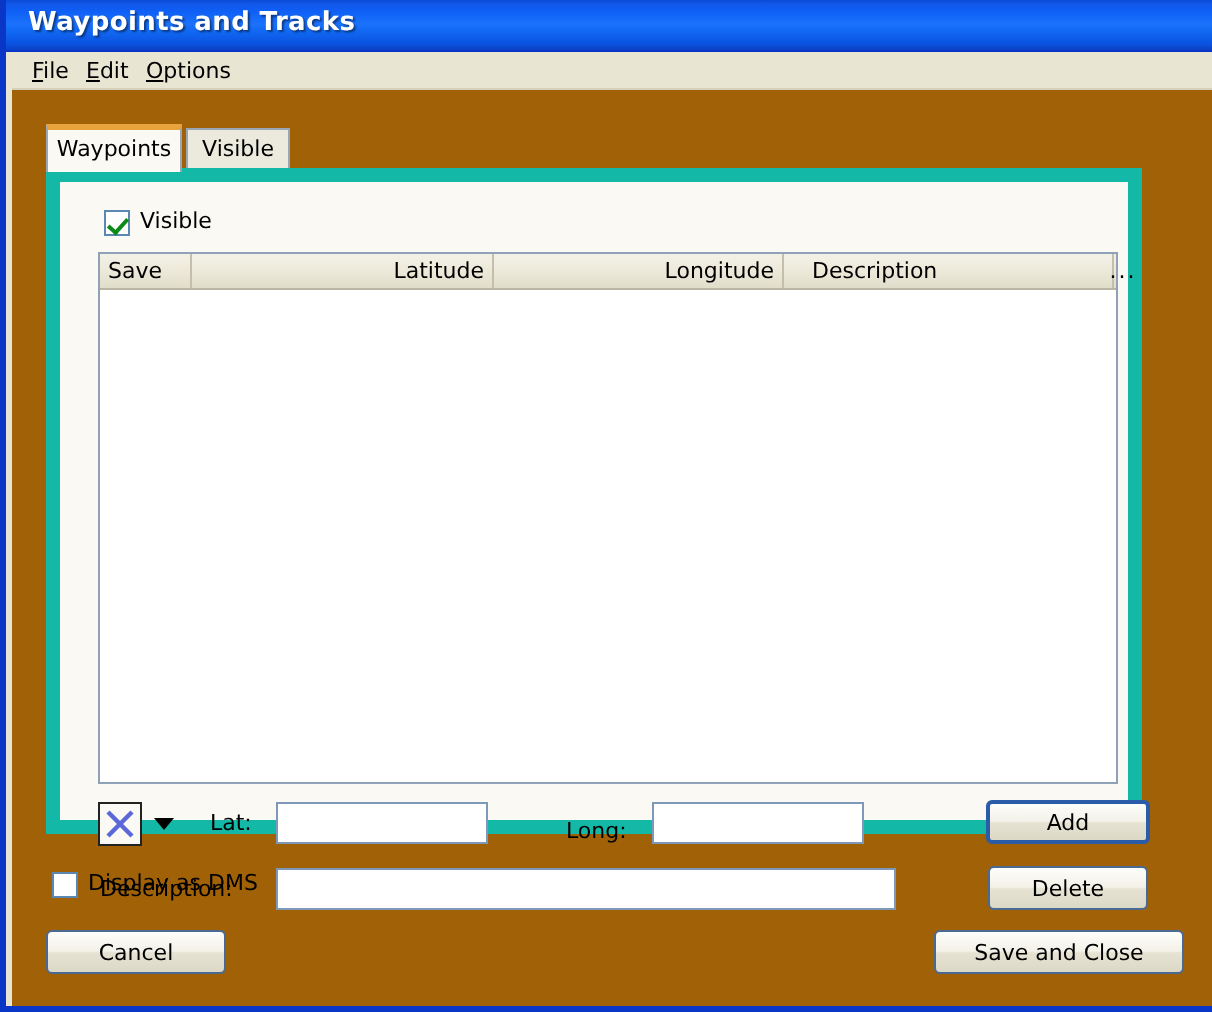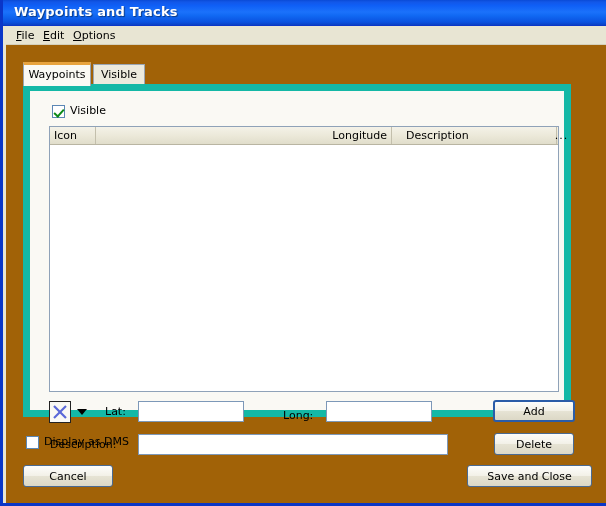--- a/index.html
+++ b/index.html
@@ -317,21 +317,22 @@
 
     <div class="tabpanel">
 
       <div class="chk-row">
         <div class="chkbox checked"></div>
         <div class="chk-label">Visible</div>
       </div>
 
       <div class="listbox">
         <div class="grid-header">
-          <div class="gh" style="left:0;width:46px;">Icon</div>
+          <div class="gh" style="left:0;width:46px;">Save</div>
+          <div class="gh ralign" style="left:46px;width:151px;">Latitude</div>
           <div class="gh ralign" style="left:197px;width:145px;">Longitude</div>
           <div class="gh" style="left:352px;width:155px;">Description</div>
           <div class="gh calign hdots" style="left:497px;width:29px;border-right:none;">...</div>
         </div>
         <div class="grid-body"></div>
       </div>
 
       <div class="iconpick">
         <svg width="20" height="20" viewBox="0 0 20 20">
           <line x1="4" y1="4" x2="16" y2="16" stroke="#5b68d8" stroke-width="2.2"></line>

